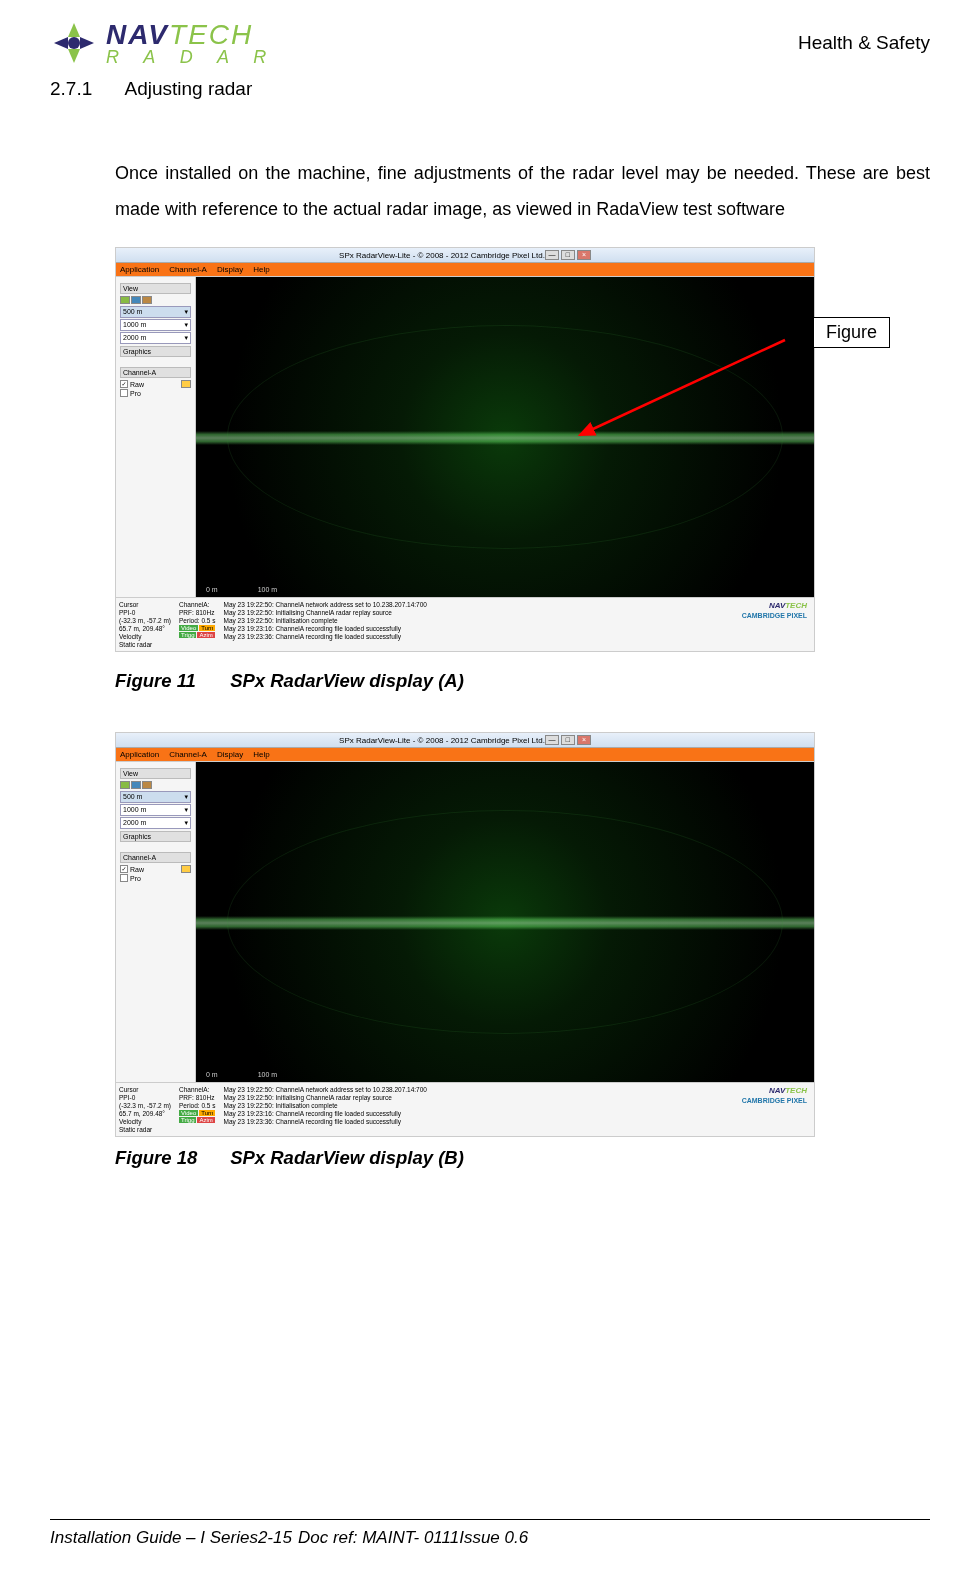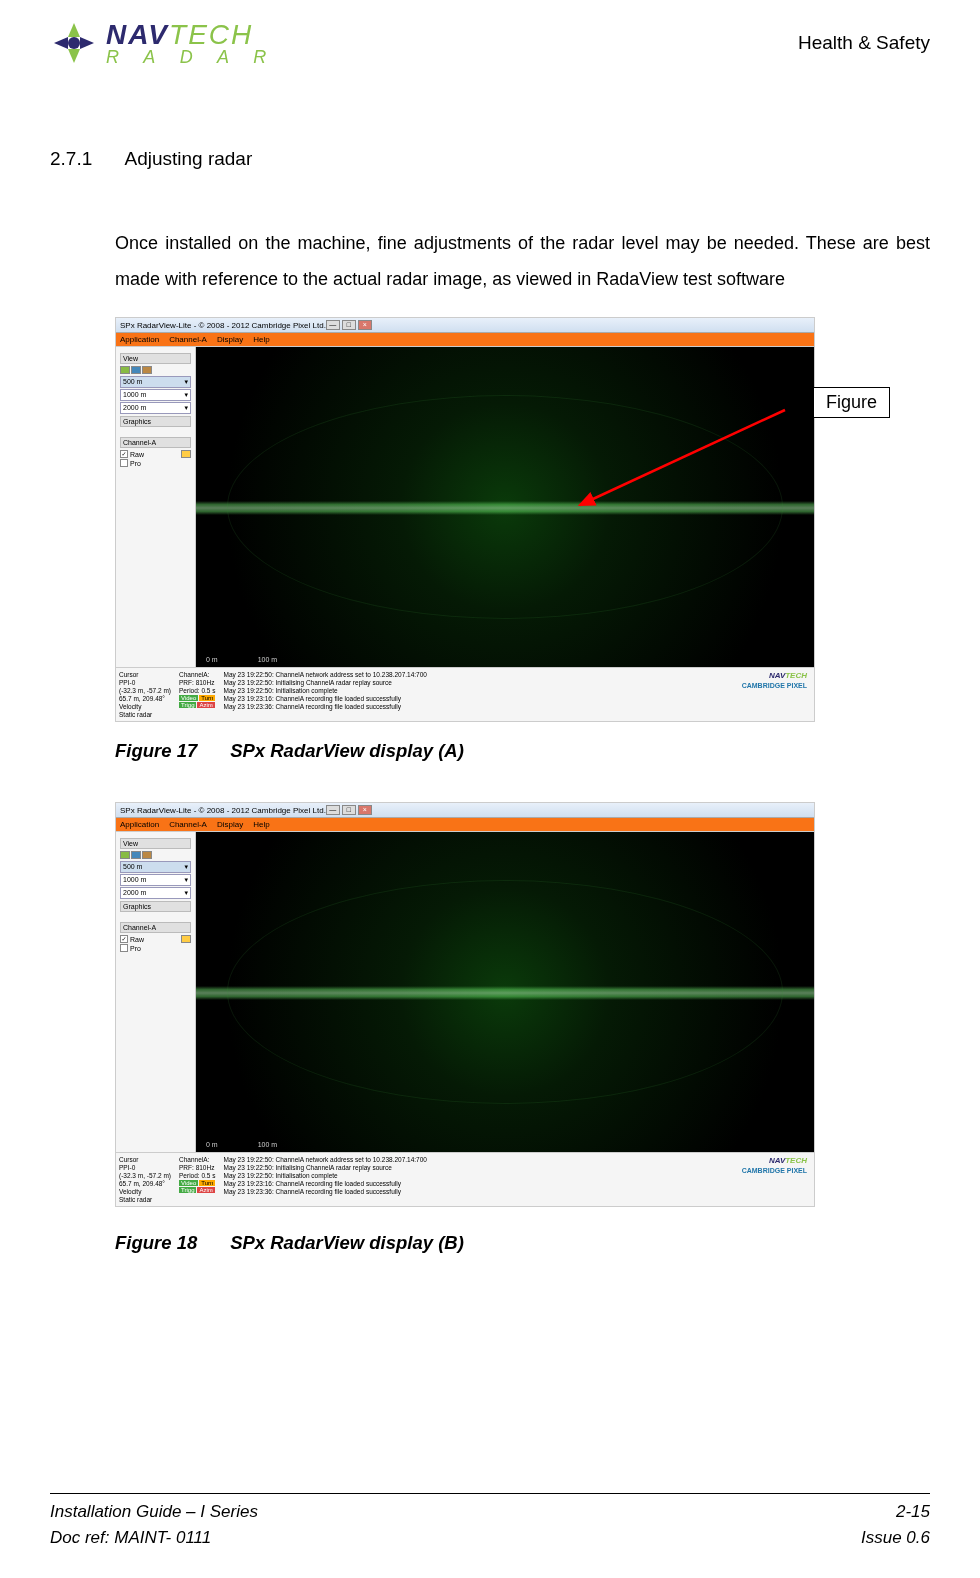--- a/index.html
+++ b/index.html
@@ -22,38 +22,38 @@
       align-items: center;
       height: 70px;
     }
     .logo { display: flex; align-items: center; gap: 8px; }
     .logo-icon { width: 48px; height: 48px; }
     .logo-text { font-weight: bold; font-size: 28px; letter-spacing: 2px; }
     .logo-nav { color: #2d2a6e; font-style: italic; }
     .logo-tech { color: #8bc34a; font-style: italic; font-weight: normal; }
     .logo-sub { color: #8bc34a; font-size: 18px; letter-spacing: 10px; font-style: italic; margin-top: -4px; }
     .header-right { font-size: 19px; }
-    .section { margin-top: 70px; padding-left: 0; }
+    .section { padding-left: 0; }
     .section-num { display: inline-block; width: 70px; font-size: 19px; }
     .section-title { font-size: 19px; }
     .body-text { margin: 55px 0 20px 65px; font-size: 18px; line-height: 2.0; text-align: justify; }
     .figure-wrap { margin-left: 65px; margin-top: 10px; position: relative; }
     .screenshot {
       width: 700px;
       background: #f0f0f0;
       border: 1px solid #ccc;
       position: relative;
     }
     .ss-title {
       background: linear-gradient(#e8f0fa, #d0dff0);
       border-bottom: 1px solid #aaa;
       font-size: 8px;
       padding: 2px 4px;
       display: flex;
-      justify-content: flex-start;
+      justify-content: center;
       align-items: center;
     }
     .ss-winbtns { display: flex; gap: 2px; }
     .ss-winbtn { width: 14px; height: 10px; border: 1px solid #888; background: #ddd; font-size: 7px; text-align: center; line-height: 8px; }
     .ss-winbtn.close { background: #d9776b; color: #fff; }
     .ss-menu { background: #f97316; font-size: 8px; padding: 2px 4px; display: flex; gap: 10px; border-bottom: 1px solid #ccc; }
     .ss-body { display: flex; height: 320px; }
     .ss-side { width: 80px; background: #f5f5f5; border-right: 1px solid #ccc; padding: 4px; font-size: 7px; }
     .ss-side-label { background: #e0e0e0; padding: 1px 2px; margin: 2px 0; border: 1px solid #bbb; }
     .ss-side-btn { background: #fff; border: 1px solid #99b; padding: 1px 2px; margin: 1px 0; font-size: 7px; display: flex; justify-content: space-between; }
@@ -113,22 +113,23 @@
     .fig-caption { margin: 18px 0 0 65px; font-style: italic; font-weight: bold; font-size: 18.5px; }
     .fig-num { display: inline-block; width: 110px; }
     .footer {
       position: absolute;
       bottom: 30px; left: 50px; right: 50px;
       border-top: 1px solid #000;
       padding-top: 8px;
       font-style: italic;
       font-size: 17px;
       display: flex;
-      flex-direction: column;
+      flex-direction: row;
       gap: 6px;
+      align-items: flex-end;
     }
     .footer-row { display: flex; justify-content: space-between; }
     .colorbox { width: 10px; height: 8px; border: 1px solid #888; display: inline-block; }
   </style>
 </head>
 <body>
 
 <div class="page">
   <div class="header">
     <div class="logo">
@@ -253,21 +254,21 @@
           <span>May 23 19:23:36: ChannelA recording file loaded successfully</span>
         </div>
         <div class="ss-logos">
           <span class="ss-logo-nt"><span style="color:#2d2a6e;">NAV</span><span style="color:#8bc34a;">TECH</span></span>
           <span class="ss-logo-cp">CAMBRIDGE PIXEL</span>
         </div>
       </div>
     </div>
   </div>
   <div class="fig-caption">
-    <span class="fig-num">Figure 17</span>
+    <span class="fig-num">Figure 11</span>
     <span>SPx RadarView display (A)</span>
   </div>
 
   <div class="figure-wrap" style="margin-top:40px;">
     <div class="screenshot">
       <div class="ss-title">
         <span>SPx RadarView-Lite - © 2008 - 2012 Cambridge Pixel Ltd.</span>
         <div class="ss-winbtns">
           <span class="ss-winbtn">—</span>
           <span class="ss-winbtn">□</span>
@@ -351,21 +352,21 @@
           <span>May 23 19:23:16: ChannelA recording file loaded successfully</span>
           <span>May 23 19:23:36: ChannelA recording file loaded successfully</span>
         </div>
         <div class="ss-logos">
           <span class="ss-logo-nt"><span style="color:#2d2a6e;">NAV</span><span style="color:#8bc34a;">TECH</span></span>
           <span class="ss-logo-cp">CAMBRIDGE PIXEL</span>
         </div>
       </div>
     </div>
   </div>
-  <div class="fig-caption" style="margin-top:25px;">
+  <div class="fig-caption" style="margin-top:10px;">
     <span class="fig-num">Figure 18</span>
     <span>SPx RadarView display (B)</span>
   </div>
 
   <div class="footer">
     <div class="footer-row">
       <span>Installation Guide – I Series</span>
       <span>2-15</span>
     </div>
     <div class="footer-row">

